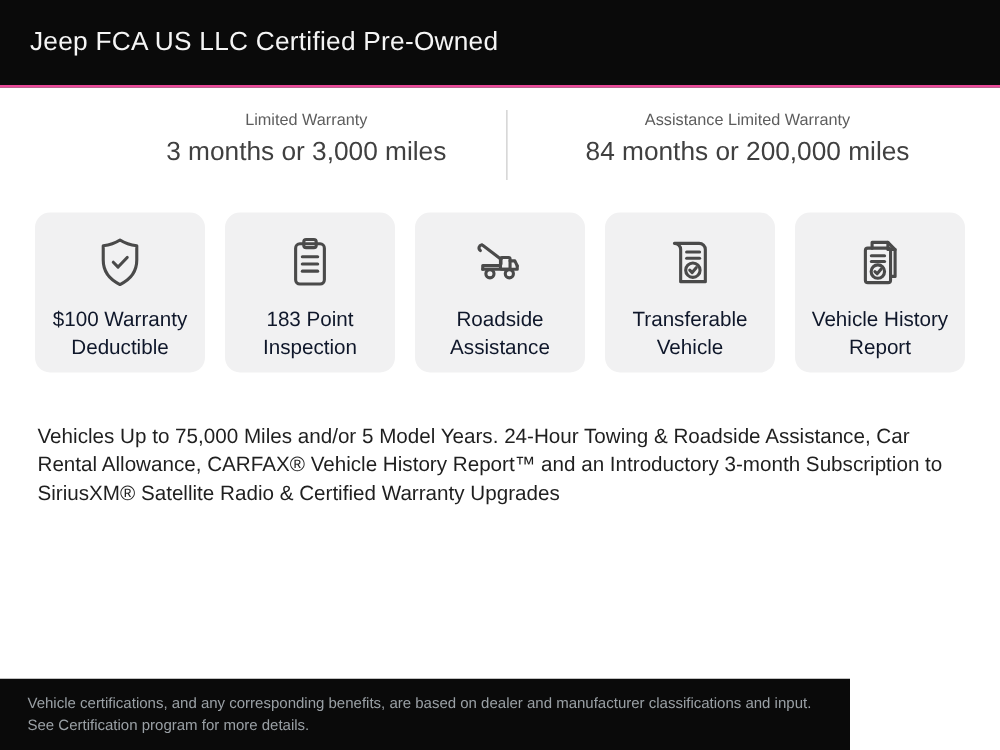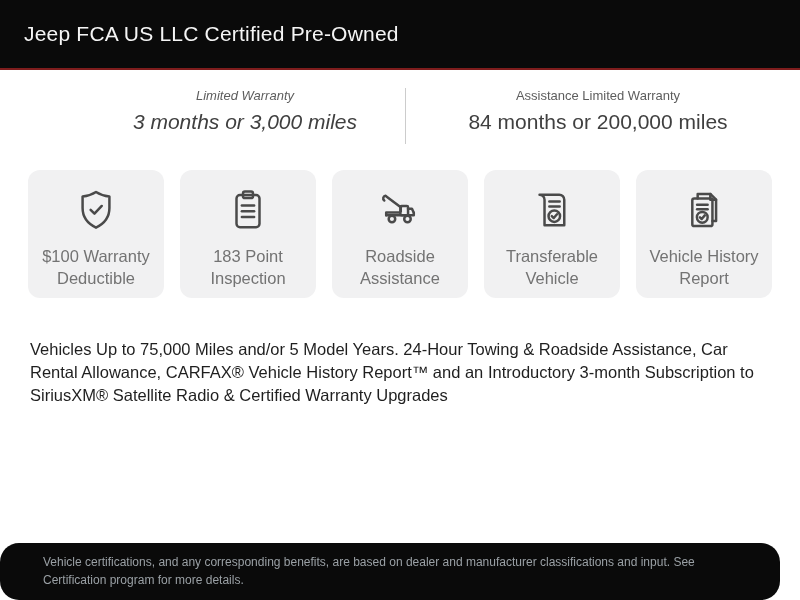--- a/index.html
+++ b/index.html
@@ -14,21 +14,21 @@
     width: 800px;
     height: 600px;
     background: #ffffff;
     overflow: hidden;
   }
 
   
   .header {
     height: 70px;
     background: #0a0a0a;
-    border-bottom: 2px solid #7f1d1d;
+    border-bottom: 2px solid #ec4899;
     display: flex;
     align-items: center;
     padding-left: 24px;
   }
   .header-title {
     color: #f5f5f5;
     font-size: 21px;
     font-weight: 400;
     letter-spacing: 0.2px;
   }
@@ -38,21 +38,21 @@
     display: flex;
     align-items: stretch;
     margin-top: 16px;
     min-height: 60px;
   }
   .warranty-col {
     flex: 1;
     text-align: center;
     padding-top: 2px;
   }
-  .warranty-col.left { flex: 0 0 405px; padding-left: 85px; font-style: italic; }
+  .warranty-col.left { flex: 0 0 405px; padding-left: 85px; }
   .warranty-col.right { padding-right: 10px; }
   .warranty-label {
     font-size: 13px;
     color: #5d5d5d;
     margin-bottom: 7px;
   }
   .warranty-value {
     font-size: 21px;
     color: #404040;
   }
@@ -91,44 +91,43 @@
     stroke: #4a4a4a;
     stroke-width: 1.3;
     fill: none;
     stroke-linecap: round;
     stroke-linejoin: round;
   }
   .card-label {
     margin-top: 11px;
     font-size: 16.5px;
     line-height: 1.32;
-    color: #737373;
+    color: #0f172a;
     text-align: center;
     padding: 0 4px;
   }
 
   
   .description {
     margin: 40px 28px 0 30px;
     font-size: 16.5px;
     line-height: 1.4;
     color: #1f1f1f;
     max-width: 745px;
   }
 
   
   .footer {
     position: absolute;
     left: 0;
     bottom: 0;
-    width: 780px;
+    width: 680px;
     height: 57px;
     background: #0a0a0a;
-    padding: 10px 28px 0 43px;
-    border-radius: 19px;
+    padding: 10px 28px 0 22px;
   }
   .footer-text {
     font-size: 12px;
     line-height: 1.5;
     color: #9aa0a5;
     max-width: 742px;
   }
 </style>
 </head>
 <body>

